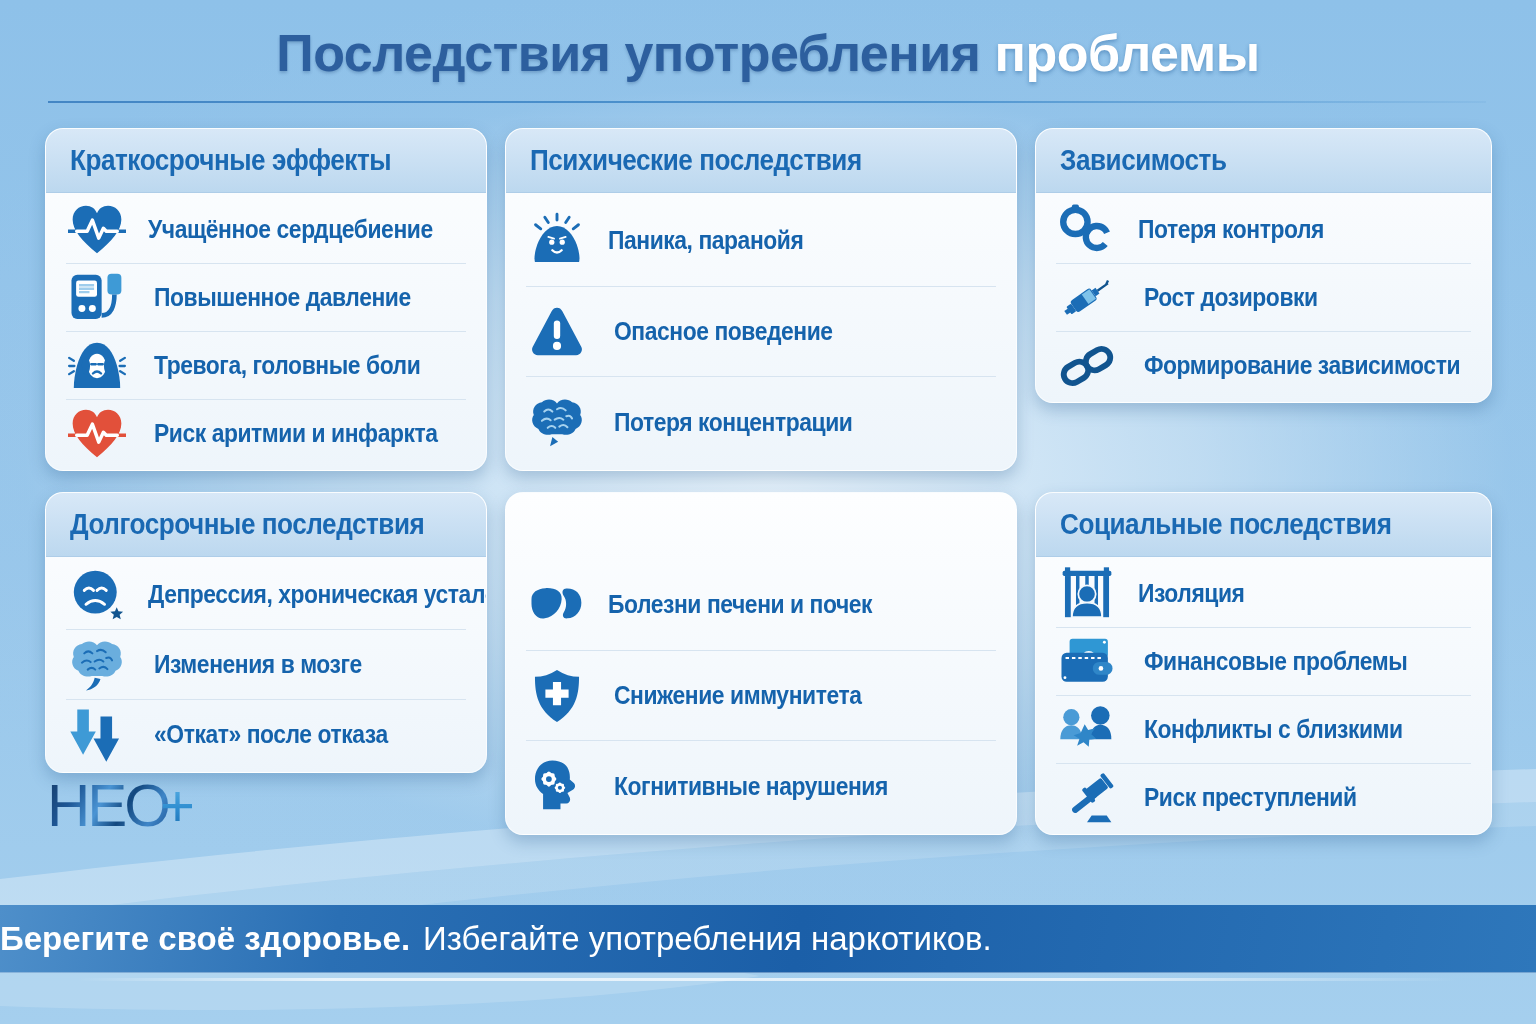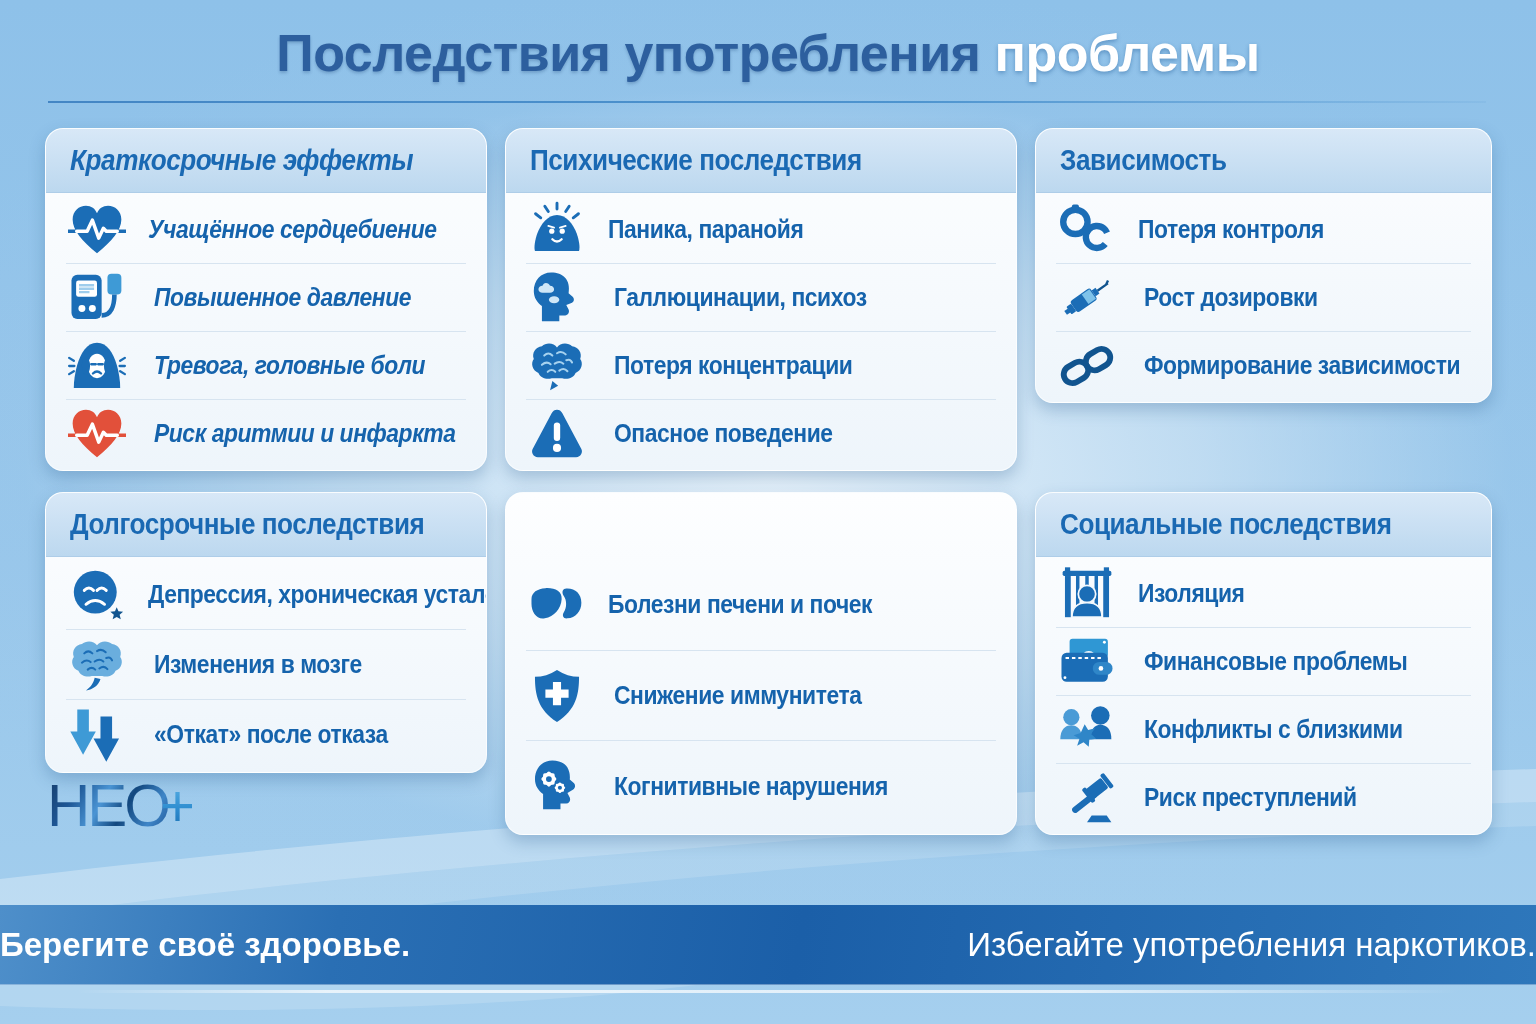--- a/index.html
+++ b/index.html
@@ -63,23 +63,23 @@
   .logo .neo {
     background:linear-gradient(120deg,#153a66 0%, #1d5695 25%, #4a94d4 45%, #12477e 62%, #3f86c8 82%, #1a4f8e 100%);
     -webkit-background-clip:text; background-clip:text; color:transparent;
   }
   .logo .plus {
     background:linear-gradient(180deg,#6cc0ee 0%, #2e8dd0 55%, #1565a8 100%);
     -webkit-background-clip:text; background-clip:text; color:transparent; margin-left:-8px;
   }
 
   .footer {
-    position:absolute; left:0; top:905px; width:100%; height:80px;
+    position:absolute; left:0; top:905px; width:100%; height:68px;
     background:linear-gradient(100deg, #4e8fca 0%, #2a6fb4 22%, #1b5fa8 52%, #2e77bb 100%);
-    display:flex; align-items:center; justify-content:space-between; gap:13px;
+    display:flex; align-items:center; justify-content:flex-start; gap:13px;
     color:#ffffff; font-size:33px; box-shadow:0 -1px 0 rgba(255,255,255,0.35) inset;
   }
   .footer .b { font-weight:bold; }
   .footer:after {
     content:""; position:absolute; left:5%; right:5%; bottom:-8px; height:3px; border-radius:2px;
     background:linear-gradient(90deg, rgba(255,255,255,0) 0%, rgba(255,255,255,0.7) 18%, rgba(255,255,255,0.7) 72%, rgba(255,255,255,0) 100%);
   }
 </style>
 </head>
 <body>
@@ -92,21 +92,21 @@
     <path d="M0 205 C430 148 1000 105 1536 88 L1536 112 C980 130 420 180 0 248 Z" fill="rgba(255,255,255,0.14)"></path>
     <path d="M0 248 C300 205 520 215 760 262 C560 294 260 302 0 292 Z" fill="rgba(255,255,255,0.16)"></path>
   </svg>
 
   <header class="title">
     <span>Последствия употребления</span><span class="hl">проблемы</span>
   </header>
   <div class="rule"></div>
 
   <main id="cards">
-      <section class="card" style="left: 45px; top: 128px; width: 440px; height: 341px; font-style: italic;">
+      <section class="card" style="left: 45px; top: 128px; width: 440px; height: 341px;">
         <div class="card-header">
           <h2>Краткосрочные эффекты</h2>
         </div>
         <div class="card-body">
           <div class="item">
             <span class="icon">
               <svg viewBox="0 0 100 100">
                 <path d="M50 90C24 69 8 50 8 32 8 17 19 8 31 8c9 0 16 5 19 13 3-8 10-13 19-13 12 0 23 9 23 24 0 18-16 37-42 58Z" fill="#1b6db6"></path>
                 <path d="M0 52h15M85 52h15" stroke="#1b6db6" stroke-width="6"></path>
                 <path d="M15 52h18l9-19 11 31 8-17 5 5h19" fill="none" stroke="#fff" stroke-width="6" stroke-linecap="round" stroke-linejoin="round"></path>
@@ -168,46 +168,36 @@
                 <path d="M35 43l10 3M65 43l-10 3" stroke="#fff" stroke-width="3" stroke-linecap="round"></path>
                 <path d="M42 66c5 5 11 5 16 0" fill="none" stroke="#fff" stroke-width="4" stroke-linecap="round"></path>
                 <path d="M50 4v10M29 9l6 9M71 9l-6 9M13 22l9 7M87 22l-9 7" stroke="#1b6db6" stroke-width="5" stroke-linecap="round"></path>
               </svg>
             </span>
             <span class="label">Паника, паранойя</span>
           </div>
           <div class="item">
             <span class="icon">
               <svg viewBox="0 0 100 100">
-                <path d="M40 6C22 6 10 20 10 38c0 12 6 20 14 26v26h30V80h10c5 0 8-5 6-10l-4-8 10-4c4-2 4-7 1-10l-7-6C74 18 60 6 40 6Z" fill="#1b6db6"></path>
-                <path d="M25 29c-4 0-7 3-7 6 0 4 3 6 7 6h13c4 0 7-2 7-6 0-3-3-6-7-6-1-3-4-5-7-5-3 0-5 2-6 5Z" fill="#cfe7f7"></path>
-                <ellipse cx="45" cy="53" rx="9" ry="6" fill="#cfe7f7"></ellipse>
-              </svg>
-            </span>
-            <span class="label">Галлюцинации, психоз</span>
+                <path d="M50 8c4 0 7 2 9 6l33 62c3 6-1 14-9 14H17c-8 0-12-8-9-14L41 14c2-4 5-6 9-6Z" fill="#1b6db6"></path>
+                <rect x="44.5" y="30" width="11" height="32" rx="5.5" fill="#fff"></rect>
+                <circle cx="50" cy="74" r="7" fill="#fff"></circle>
+              </svg>
+            </span>
+            <span class="label">Опасное поведение</span>
           </div>
           <div class="item">
             <span class="icon">
               <svg viewBox="0 0 100 100">
                 <path d="M50 18c-5-8-19-9-26-2-11 1-18 12-14 22-6 8-2 20 8 24 3 8 14 12 23 9h18c9 3 20-1 23-9 10-4 14-16 8-24 4-10-3-21-14-22-7-7-21-6-26 2Z" fill="#1b6db6"></path>
                 <path d="M42 76l-4 16 14-8Z" fill="#1b6db6"></path>
                 <path d="M28 32q7-7 14 0M50 28q8-5 15 2M24 48q8-7 15-1M46 46q8-6 15 0M66 40q7-3 10 4M34 60q7-6 13 0M54 58q8-6 14 1" fill="none" stroke="#a6d2ef" stroke-width="3.5" stroke-linecap="round"></path>
               </svg>
             </span>
             <span class="label">Потеря концентрации</span>
-          </div>
-          <div class="item">
-            <span class="icon">
-              <svg viewBox="0 0 100 100">
-                <path d="M50 8c4 0 7 2 9 6l33 62c3 6-1 14-9 14H17c-8 0-12-8-9-14L41 14c2-4 5-6 9-6Z" fill="#1b6db6"></path>
-                <rect x="44.5" y="30" width="11" height="32" rx="5.5" fill="#fff"></rect>
-                <circle cx="50" cy="74" r="7" fill="#fff"></circle>
-              </svg>
-            </span>
-            <span class="label">Опасное поведение</span>
           </div>
         </div>
       </section>
       <section class="card" style="left: 1035px; top: 128px; width: 455px; height: 273px;">
         <div class="card-header">
           <h2>Зависимость</h2>
         </div>
         <div class="card-body">
           <div class="item">
             <span class="icon">

